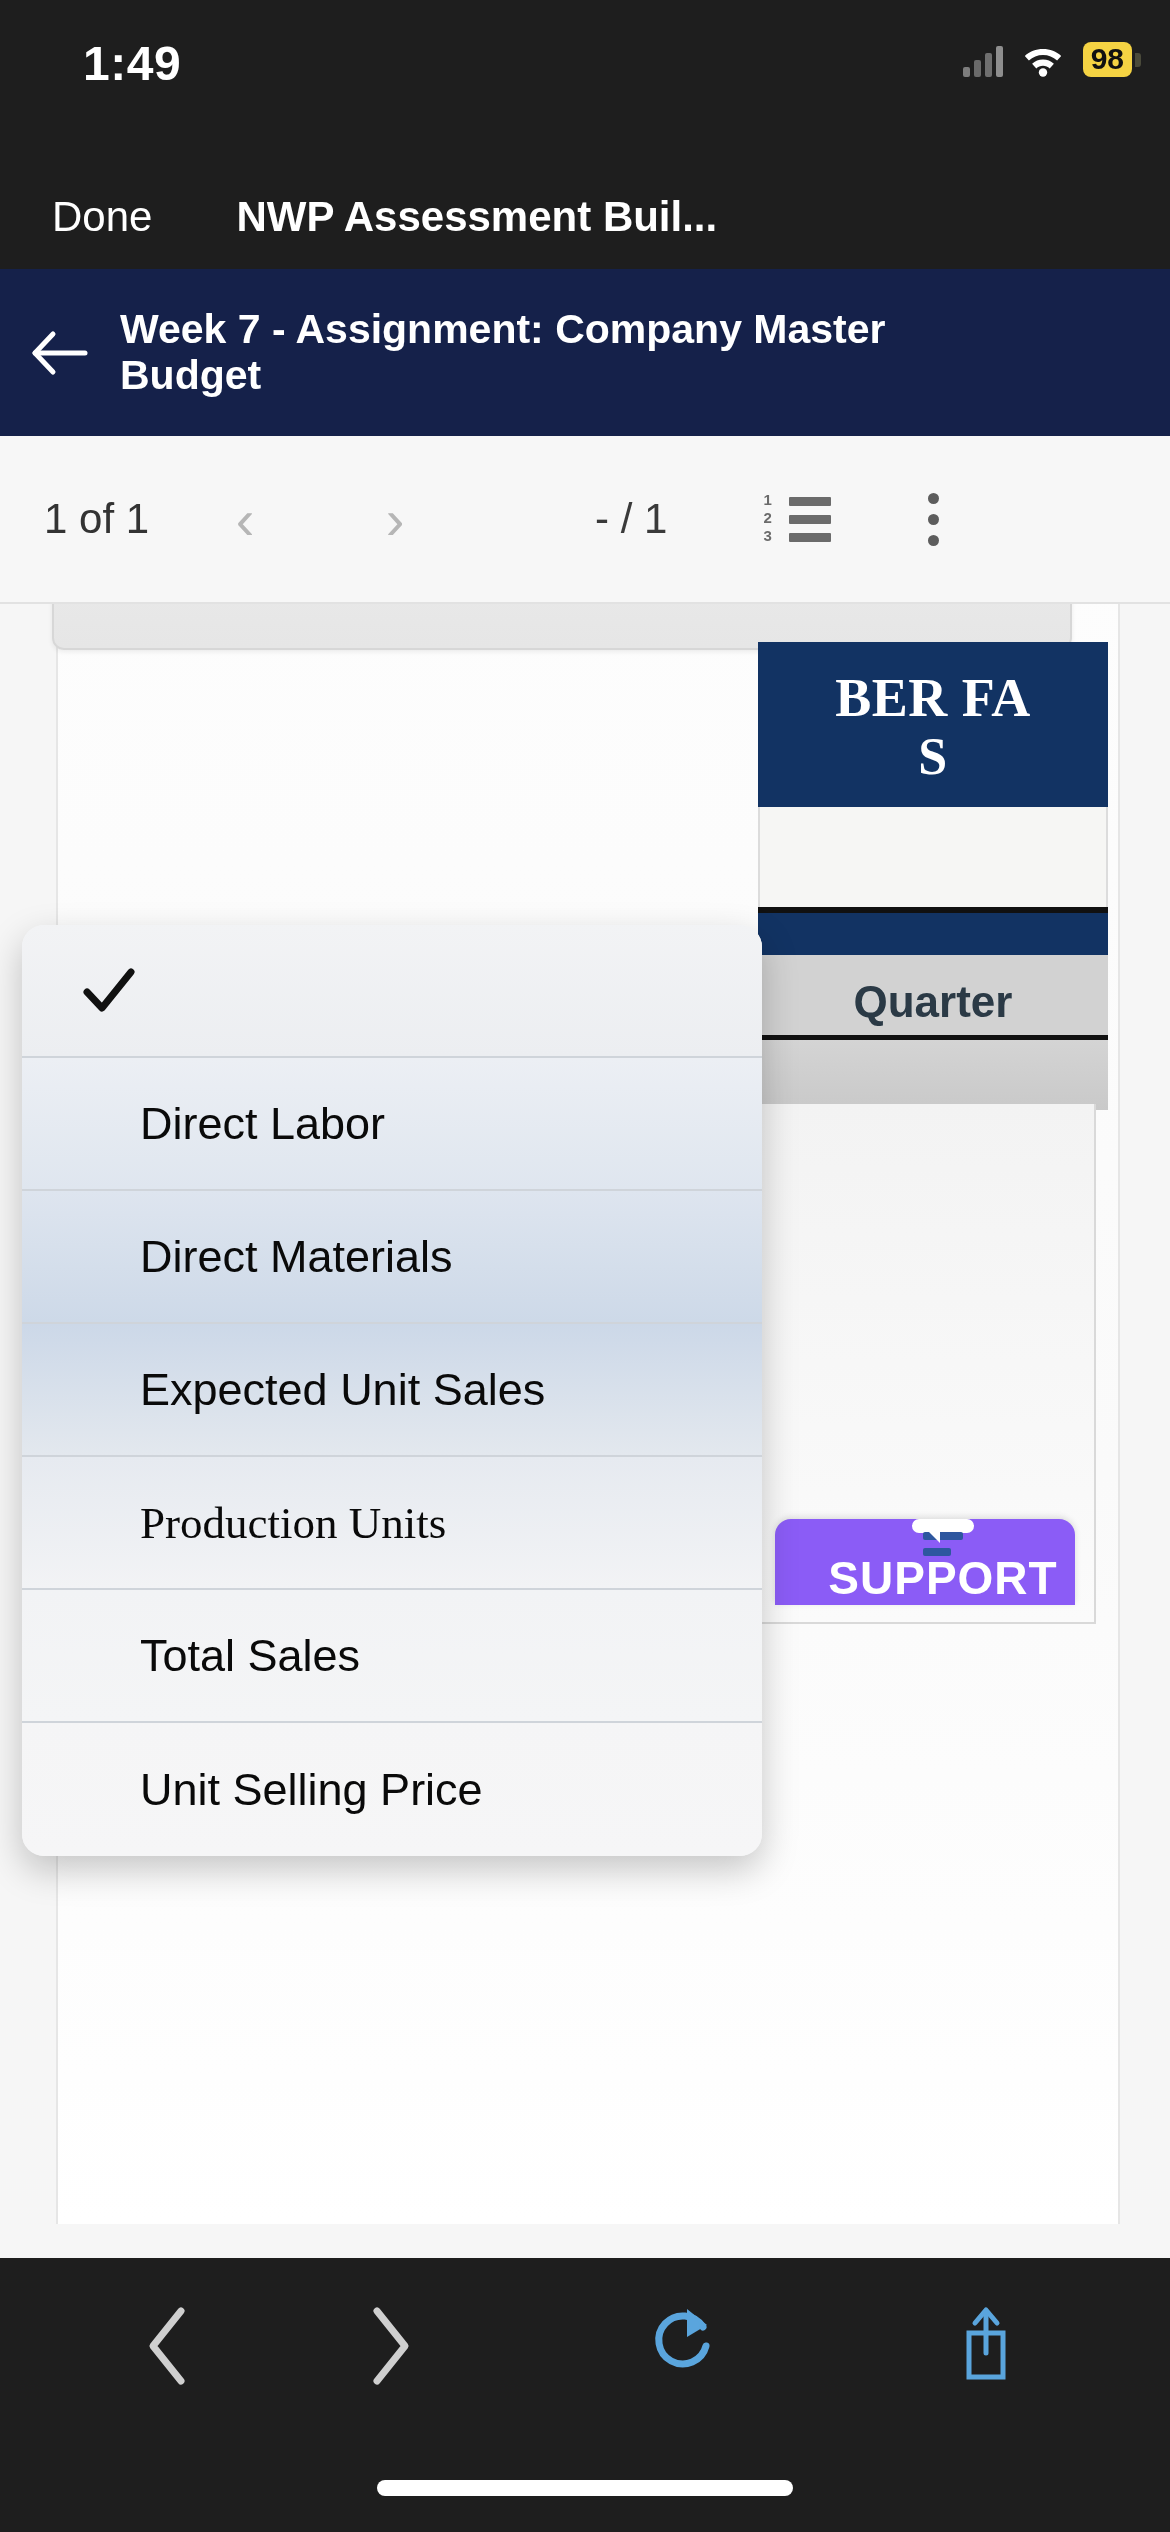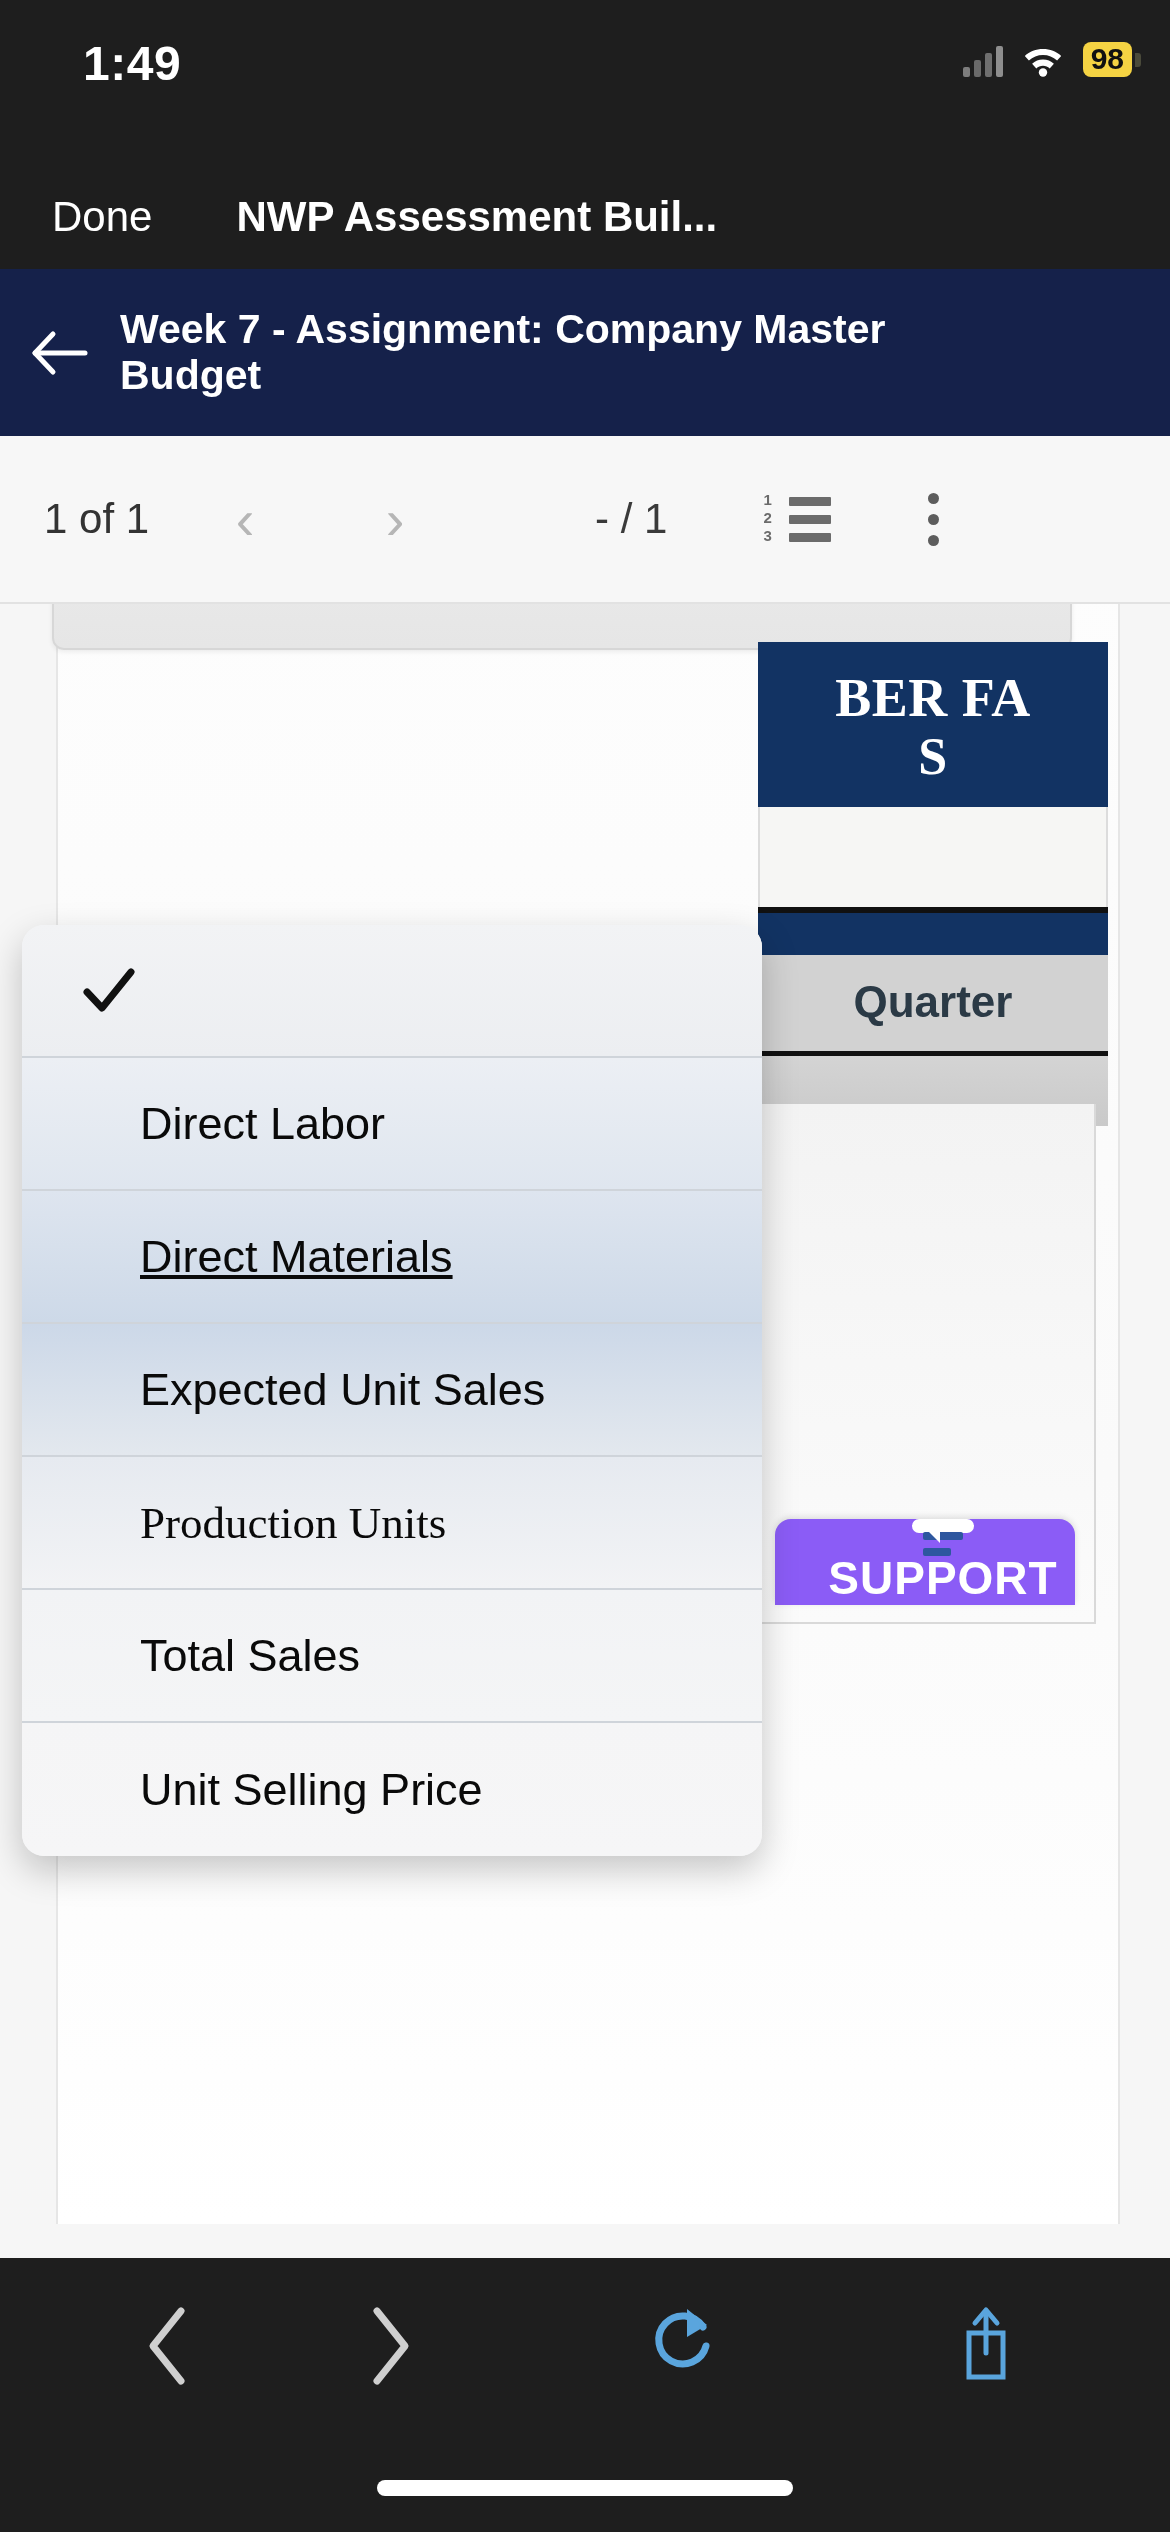--- a/index.html
+++ b/index.html
@@ -104,21 +104,21 @@
     background:#123363; color:#fff; font-family:"Liberation Serif", serif;
     font-size:54px; font-weight:700; text-align:center; padding:26px 0 20px;
     line-height:1.12; letter-spacing:.5px; white-space:nowrap; overflow:hidden;
   }
   .bt-head .l2 { font-size:52px; }
   .bt-white { background:#f6f6f4; height:100px; border-left:2px solid #dcdcdc; border-right:2px solid #dcdcdc;}
   .bt-rule { height:6px; background:#111; }
   .bt-band { background:#123363; height:42px; }
   .bt-q {
     background:#d2d2d2; color:#2b3a46; font-size:44px; font-weight:700;
-    text-align:center; padding:22px 0 24px; white-space:nowrap; overflow:hidden;
+    text-align:center; padding:22px 0 8px; white-space:nowrap; overflow:hidden;
     border-bottom:5px solid #111;
   }
   .bt-q2 { background:linear-gradient(180deg,#d4d4d4,#c9c9c9); height:70px; }
 
   
   .formbox {
     position:absolute; left:30px; top:548px; width:1008px; height:520px;
     border-left:2px solid #d9d9d9; border-right:2px solid #d9d9d9;
     border-bottom:2px solid #d9d9d9;
     background:linear-gradient(180deg,#f3f3f3,#fbfbfb);
@@ -183,21 +183,21 @@
   }
   .dd-item {
     height:133px; display:flex; align-items:center;
     padding-left:118px; font-size:45px; color:#0a0a0a;
     border-bottom:2px solid #cfd4da;
   }
   .dd-item:last-child { border-bottom:none; }
   .dd-check { padding-left:60px; background:linear-gradient(180deg,#f2f3f5,#eceef1); }
   .dd-check svg { width:54px; height:50px; }
   .dd-i1 { background:linear-gradient(180deg,#eceff4 0%,#dfe6ef 100%); }
-  .dd-i2 { background:linear-gradient(180deg,#dee5ef 0%,#cdd9e8 100%);text-decoration:underline; }
+  .dd-i2 { background:linear-gradient(180deg,#dee5ef 0%,#cdd9e8 100%); }
   .dd-i3 { background:linear-gradient(180deg,#ccd8e8 0%,#e3e8ee 100%); }
   .dd-i4 { background:linear-gradient(180deg,#e6eaf0 0%,#f2f3f5 100%);font-family:Liberation Serif, serif; }
   .dd-i5 { background:linear-gradient(180deg,#f2f3f5 0%,#f4f5f6 100%); }
   .dd-i6 { background:linear-gradient(180deg,#f5f5f6 0%,#f6f6f7 100%); }
 
   
   .bottombar {
     position:absolute; left:0; top:2258px; width:1170px; height:274px;
     background:#1e1e1e;
   }

